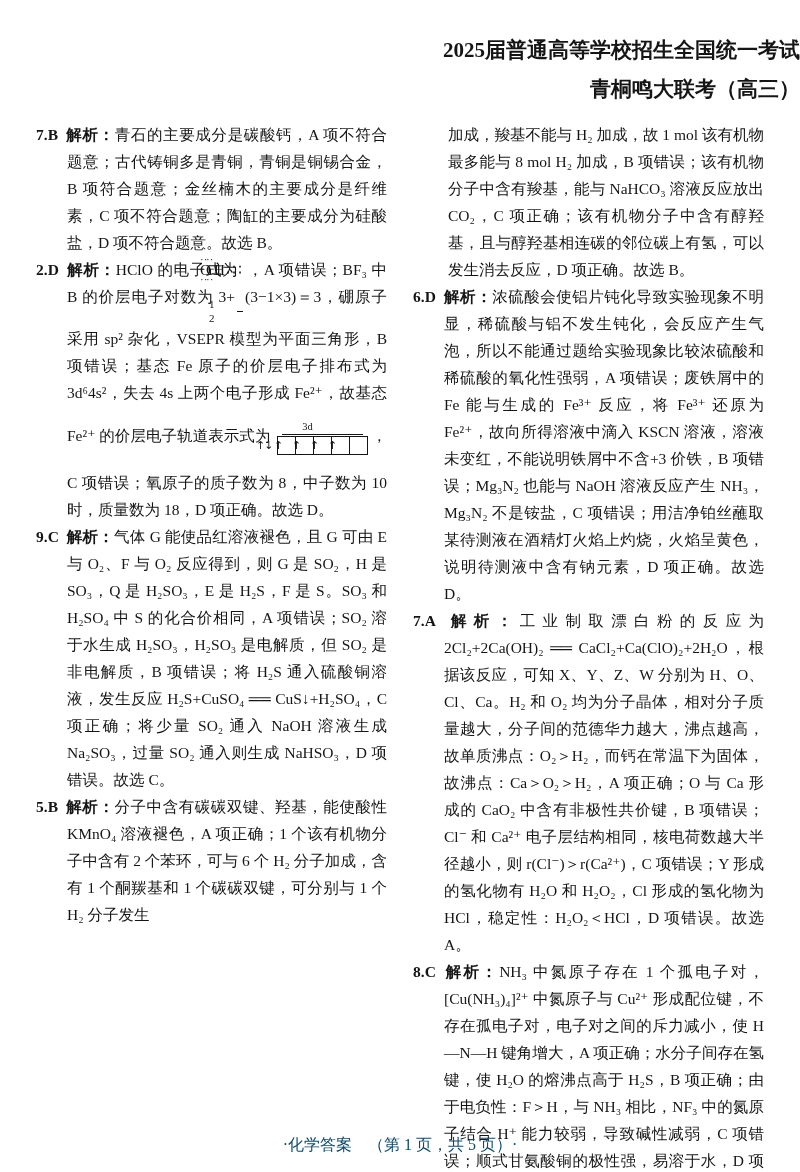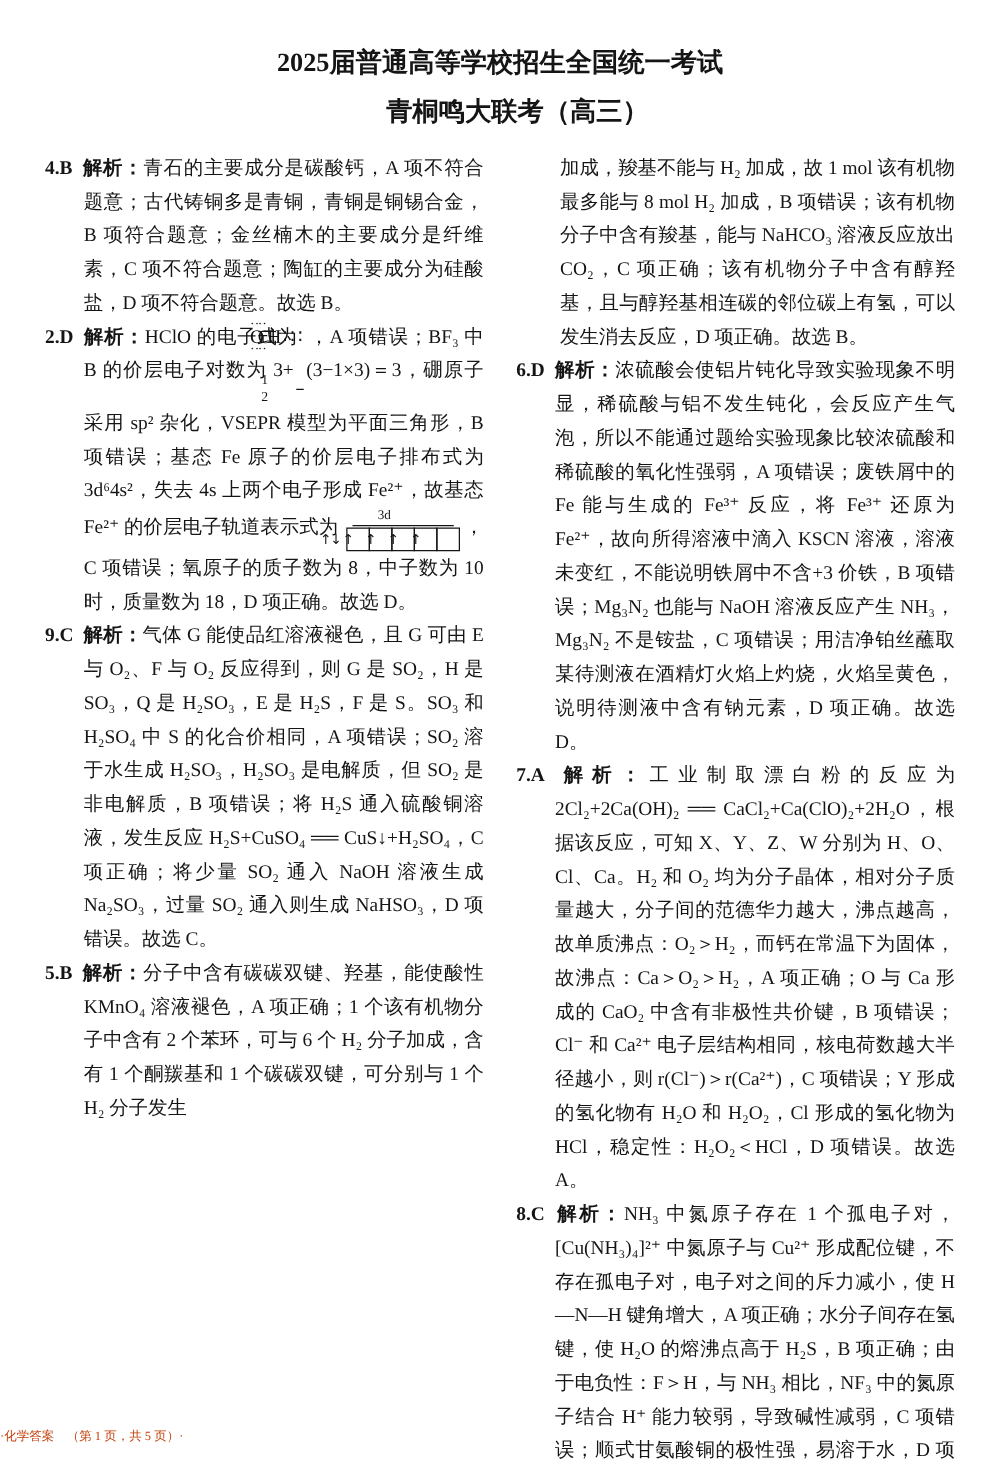--- a/index.html
+++ b/index.html
@@ -5,21 +5,21 @@
   html,body { margin:0; padding:0; background:#e8e8e8; }
   .page {
     position:relative;
     width:800px; height:1172px;
     margin:0 auto;
     background:#ffffff;
     color:#151515;
     font-family:"Liberation Serif","DejaVu Serif",serif;
     overflow:hidden;
   }
-  .header { text-align:center; padding-top:36px; }
+  .header { text-align:right; padding-top:36px; }
   .t1 { font-size:21px; font-weight:bold; }
   .t2 { font-size:21px; font-weight:bold; margin-top:11px;padding-left:28px; }
   .t3 { font-size:26px; font-weight:bold; margin-top:13px; letter-spacing:1px; }
 
   .content { display:flex; gap:26px; padding:18px 36px 0 36px; }
   .col { flex:0 0 351px; width:351px; font-size:15.5px; line-height:27px; text-align:justify; }
 
   p.ans { margin:0; padding-left:2em; text-indent:-2em; }
   p.ans.cont { padding-left:0; text-indent:0;margin-left:35px; }
   .num { font-weight:bold; }
@@ -31,47 +31,47 @@
   .efa.lone::before { content:"··"; position:absolute; left:50%; transform:translateX(-50%); top:-0.95em; font-size:11px; }
   .efa.lone::after  { content:"··"; position:absolute; left:50%; transform:translateX(-50%); bottom:-0.95em; font-size:11px; }
   .efc { padding:0 1px; }
 
   
   .frac { display:inline-flex; flex-direction:column; align-items:center; vertical-align:-0.55em; font-size:11px; line-height:1.2; margin:0 2px; }
   .fn { border-bottom:1px solid #151515; padding:0 3px; }
   .fd { padding:0 3px; }
 
   
-  .orb { display:inline-flex; flex-direction:column; align-items:center; vertical-align:middle; margin:0 3px; }
+  .orb { display:inline-flex; flex-direction:column; align-items:center; vertical-align:middle; margin:14px 3px; }
   .orb-lbl { font-size:10.5px; line-height:1.25; align-self:stretch; text-align:center; border-bottom:1px solid #151515; margin:0 5px 1px 5px; }
   .orb-row { display:flex; }
   .orb-c { width:17px; height:17px; border:1px solid #151515; margin-left:-1px; display:flex; align-items:center; justify-content:center; font-size:11px; letter-spacing:-1px;
            font-family:"DejaVu Sans",sans-serif; }
   .orb-c:first-child { margin-left:0; }
 
   
   .picto { position:relative; display:inline-block; width:22px; height:22px; vertical-align:-5px; margin:0 4px; }
   .picto-frame { position:absolute; left:3px; top:3px; right:3px; bottom:3px; border:1px solid #151515; transform:rotate(45deg); }
   .picto-glyph { position:absolute; left:0; top:0; right:0; bottom:0; display:flex; align-items:center; justify-content:center; font-size:11px;
                  font-family:"DejaVu Sans",sans-serif; }
 
-  .footer { position:absolute; left:0; right:0; bottom:16px; font-size:10px; color:#c2410c; }
+  .footer { position:absolute; left:0; right:0; bottom:16px; text-align:center; font-size:16px; color:#0c4a6e; }
 </style>
 </head>
 <body>
 
 <div class="page">
   <div class="header">
     <div class="t1">2025届普通高等学校招生全国统一考试</div>
     <div class="t2">青桐鸣大联考（高三）</div>
   </div>
 
   <div class="content">
     <div class="col">
-        <p class="ans"><b class="num">4.B</b> <b class="lbl-b">解析：</b>青石的主要成分是碳酸钙，A 项不符合题意；古代铸铜多是青铜，青铜是铜锡合金，B 项符合题意；金丝楠木的主要成分是纤维素，C 项不符合题意；陶缸的主要成分为硅酸盐，D 项不符合题意。故选 B。</p>
+        <p class="ans"><b class="num">7.B</b> <b class="lbl-b">解析：</b>青石的主要成分是碳酸钙，A 项不符合题意；古代铸铜多是青铜，青铜是铜锡合金，B 项符合题意；金丝楠木的主要成分是纤维素，C 项不符合题意；陶缸的主要成分为硅酸盐，D 项不符合题意。故选 B。</p>
         <p class="ans"><b class="num">2.D</b> <b class="lbl-b">解析：</b>HClO 的电子式为 <span class="ef"><span class="efa">H</span><span class="efc">∶</span><span class="efa lone">O</span><span class="efc">∶</span><span class="efa lone">Cl</span><span class="efc">∶</span></span>，A 项错误；BF₃ 中 B 的价层电子对数为 3+<span class="frac">
             <span class="fn">1</span>
             <span class="fd">2</span>
           </span>(3−1×3)＝3，硼原子采用 sp² 杂化，VSEPR 模型为平面三角形，B 项错误；基态 Fe 原子的价层电子排布式为 3d⁶4s²，失去 4s 上两个电子形成 Fe²⁺，故基态 Fe²⁺ 的价层电子轨道表示式为 <span class="orb">
             <span class="orb-lbl">3d</span>
             <span class="orb-row">
               <span class="orb-c">↑↓</span>
               <span class="orb-c">↑</span>
               <span class="orb-c">↑</span>
               <span class="orb-c">↑</span>

